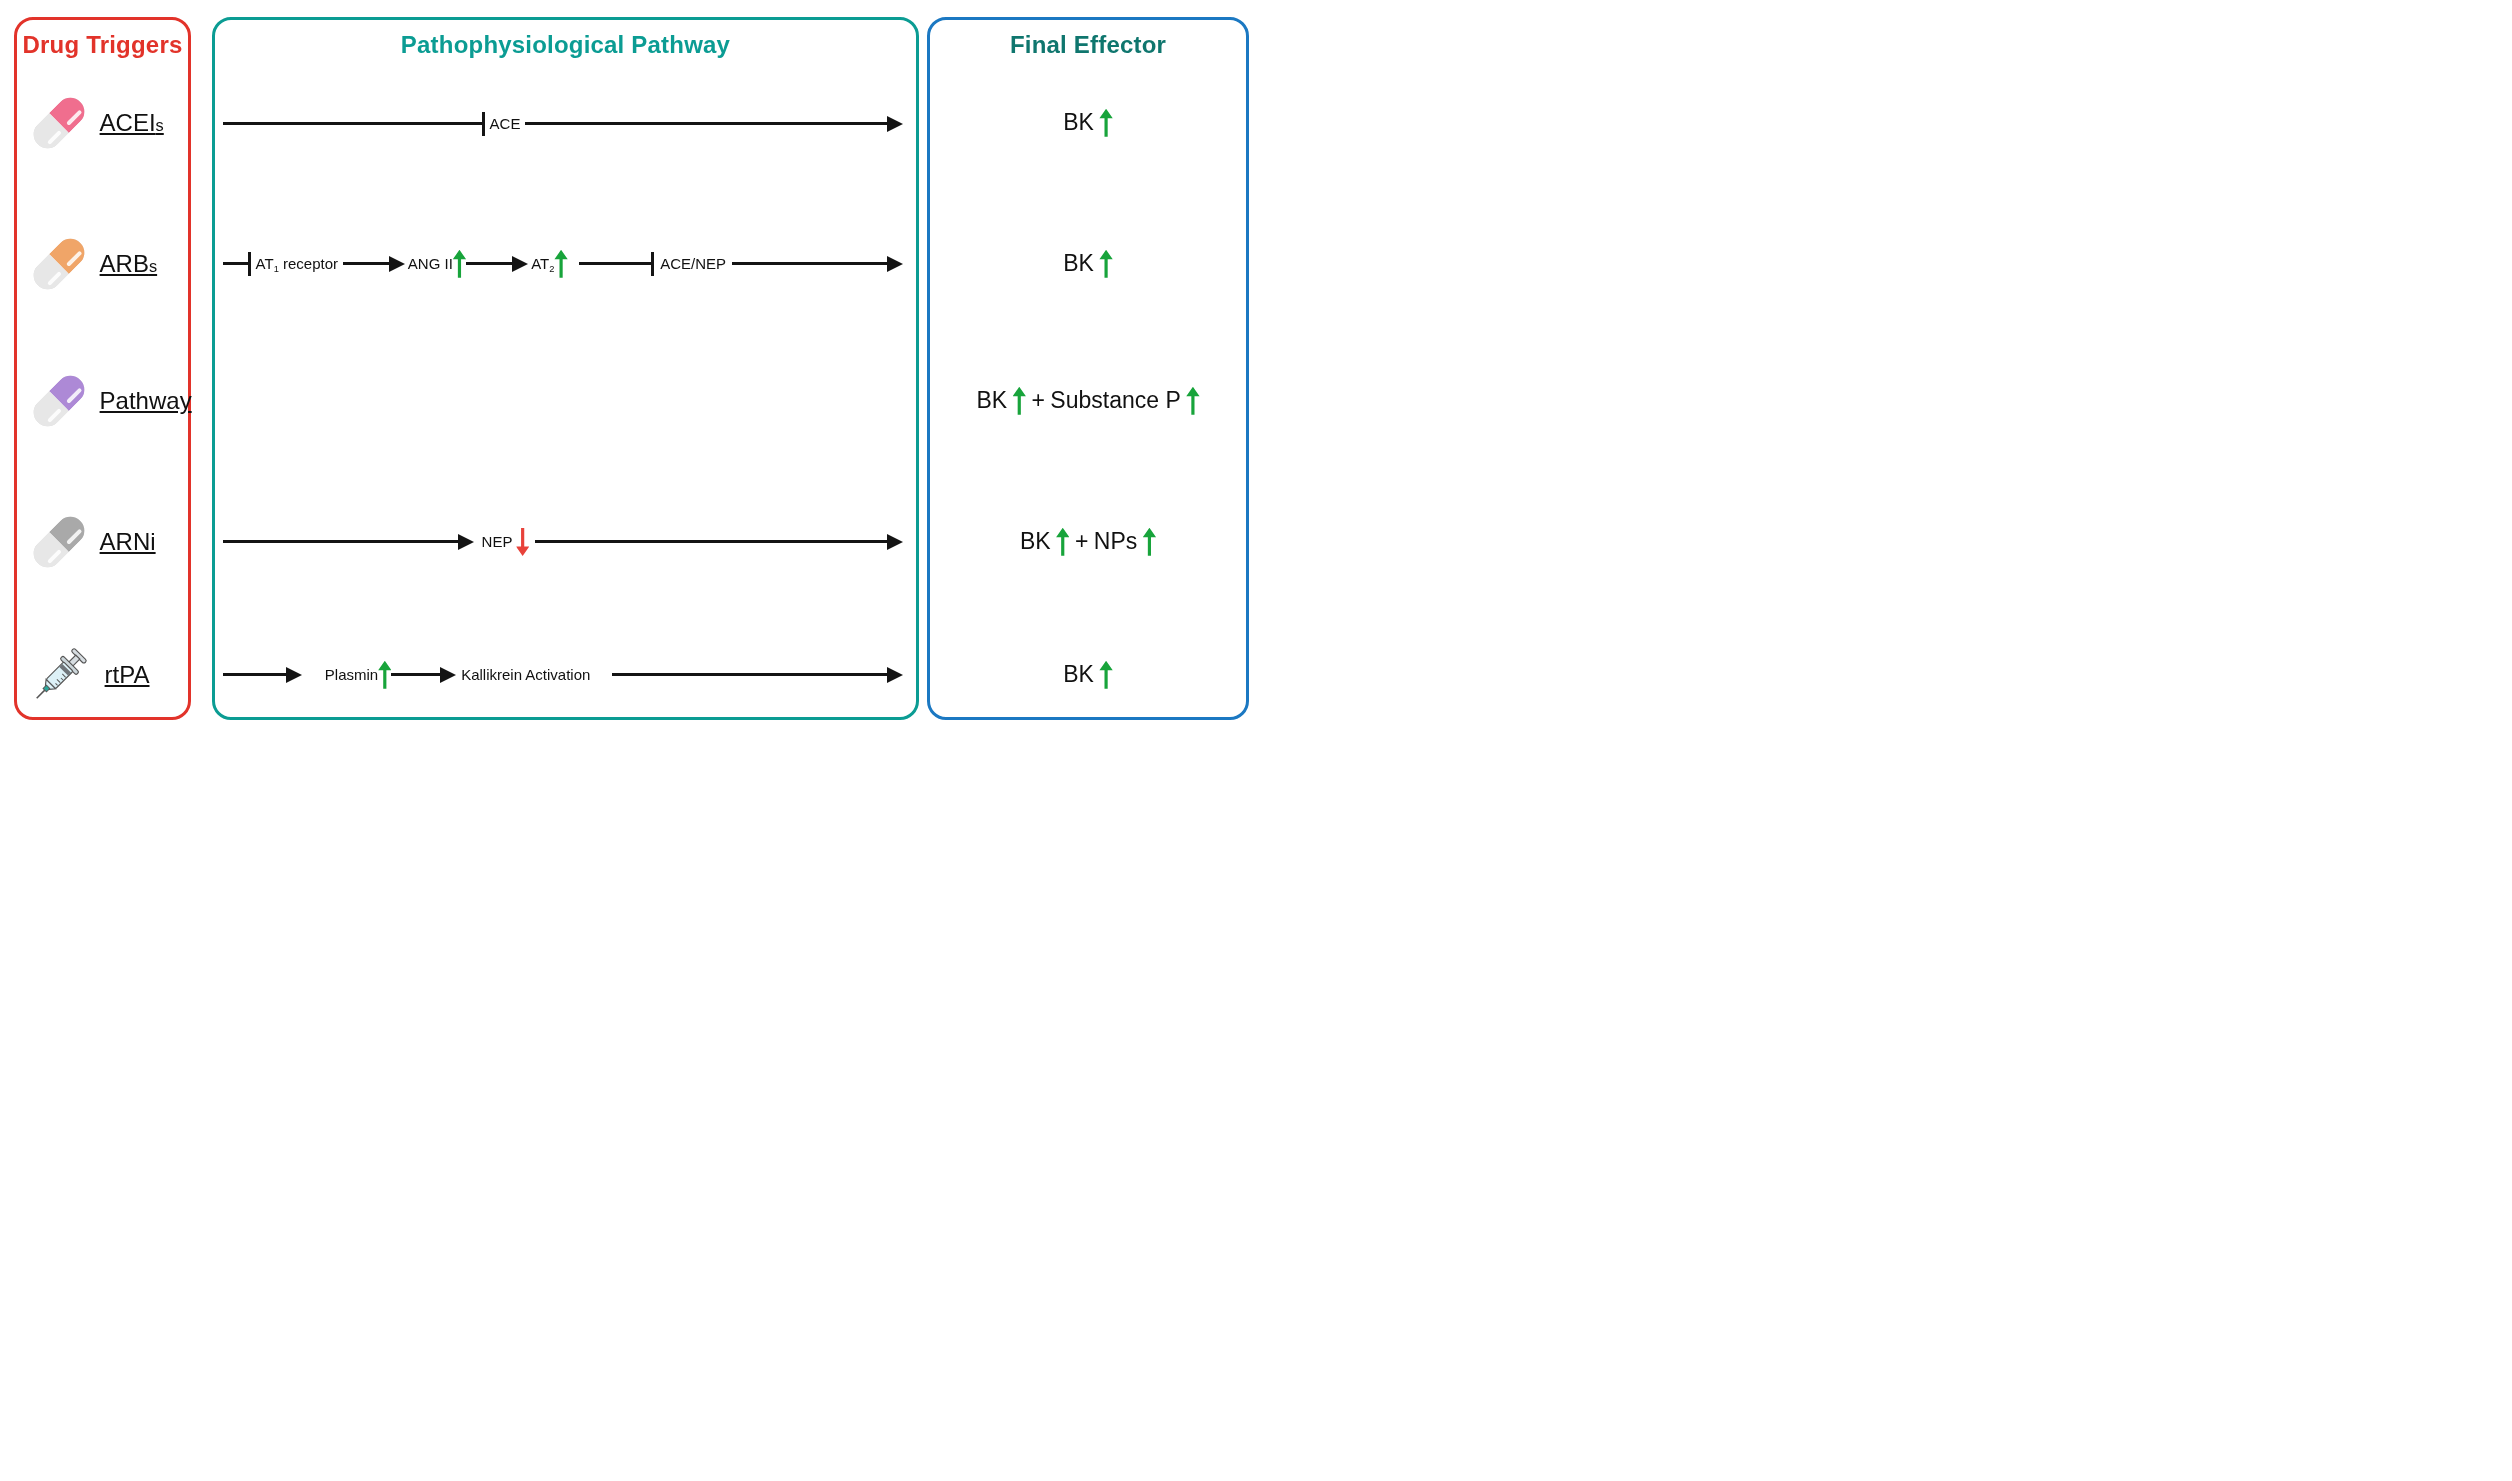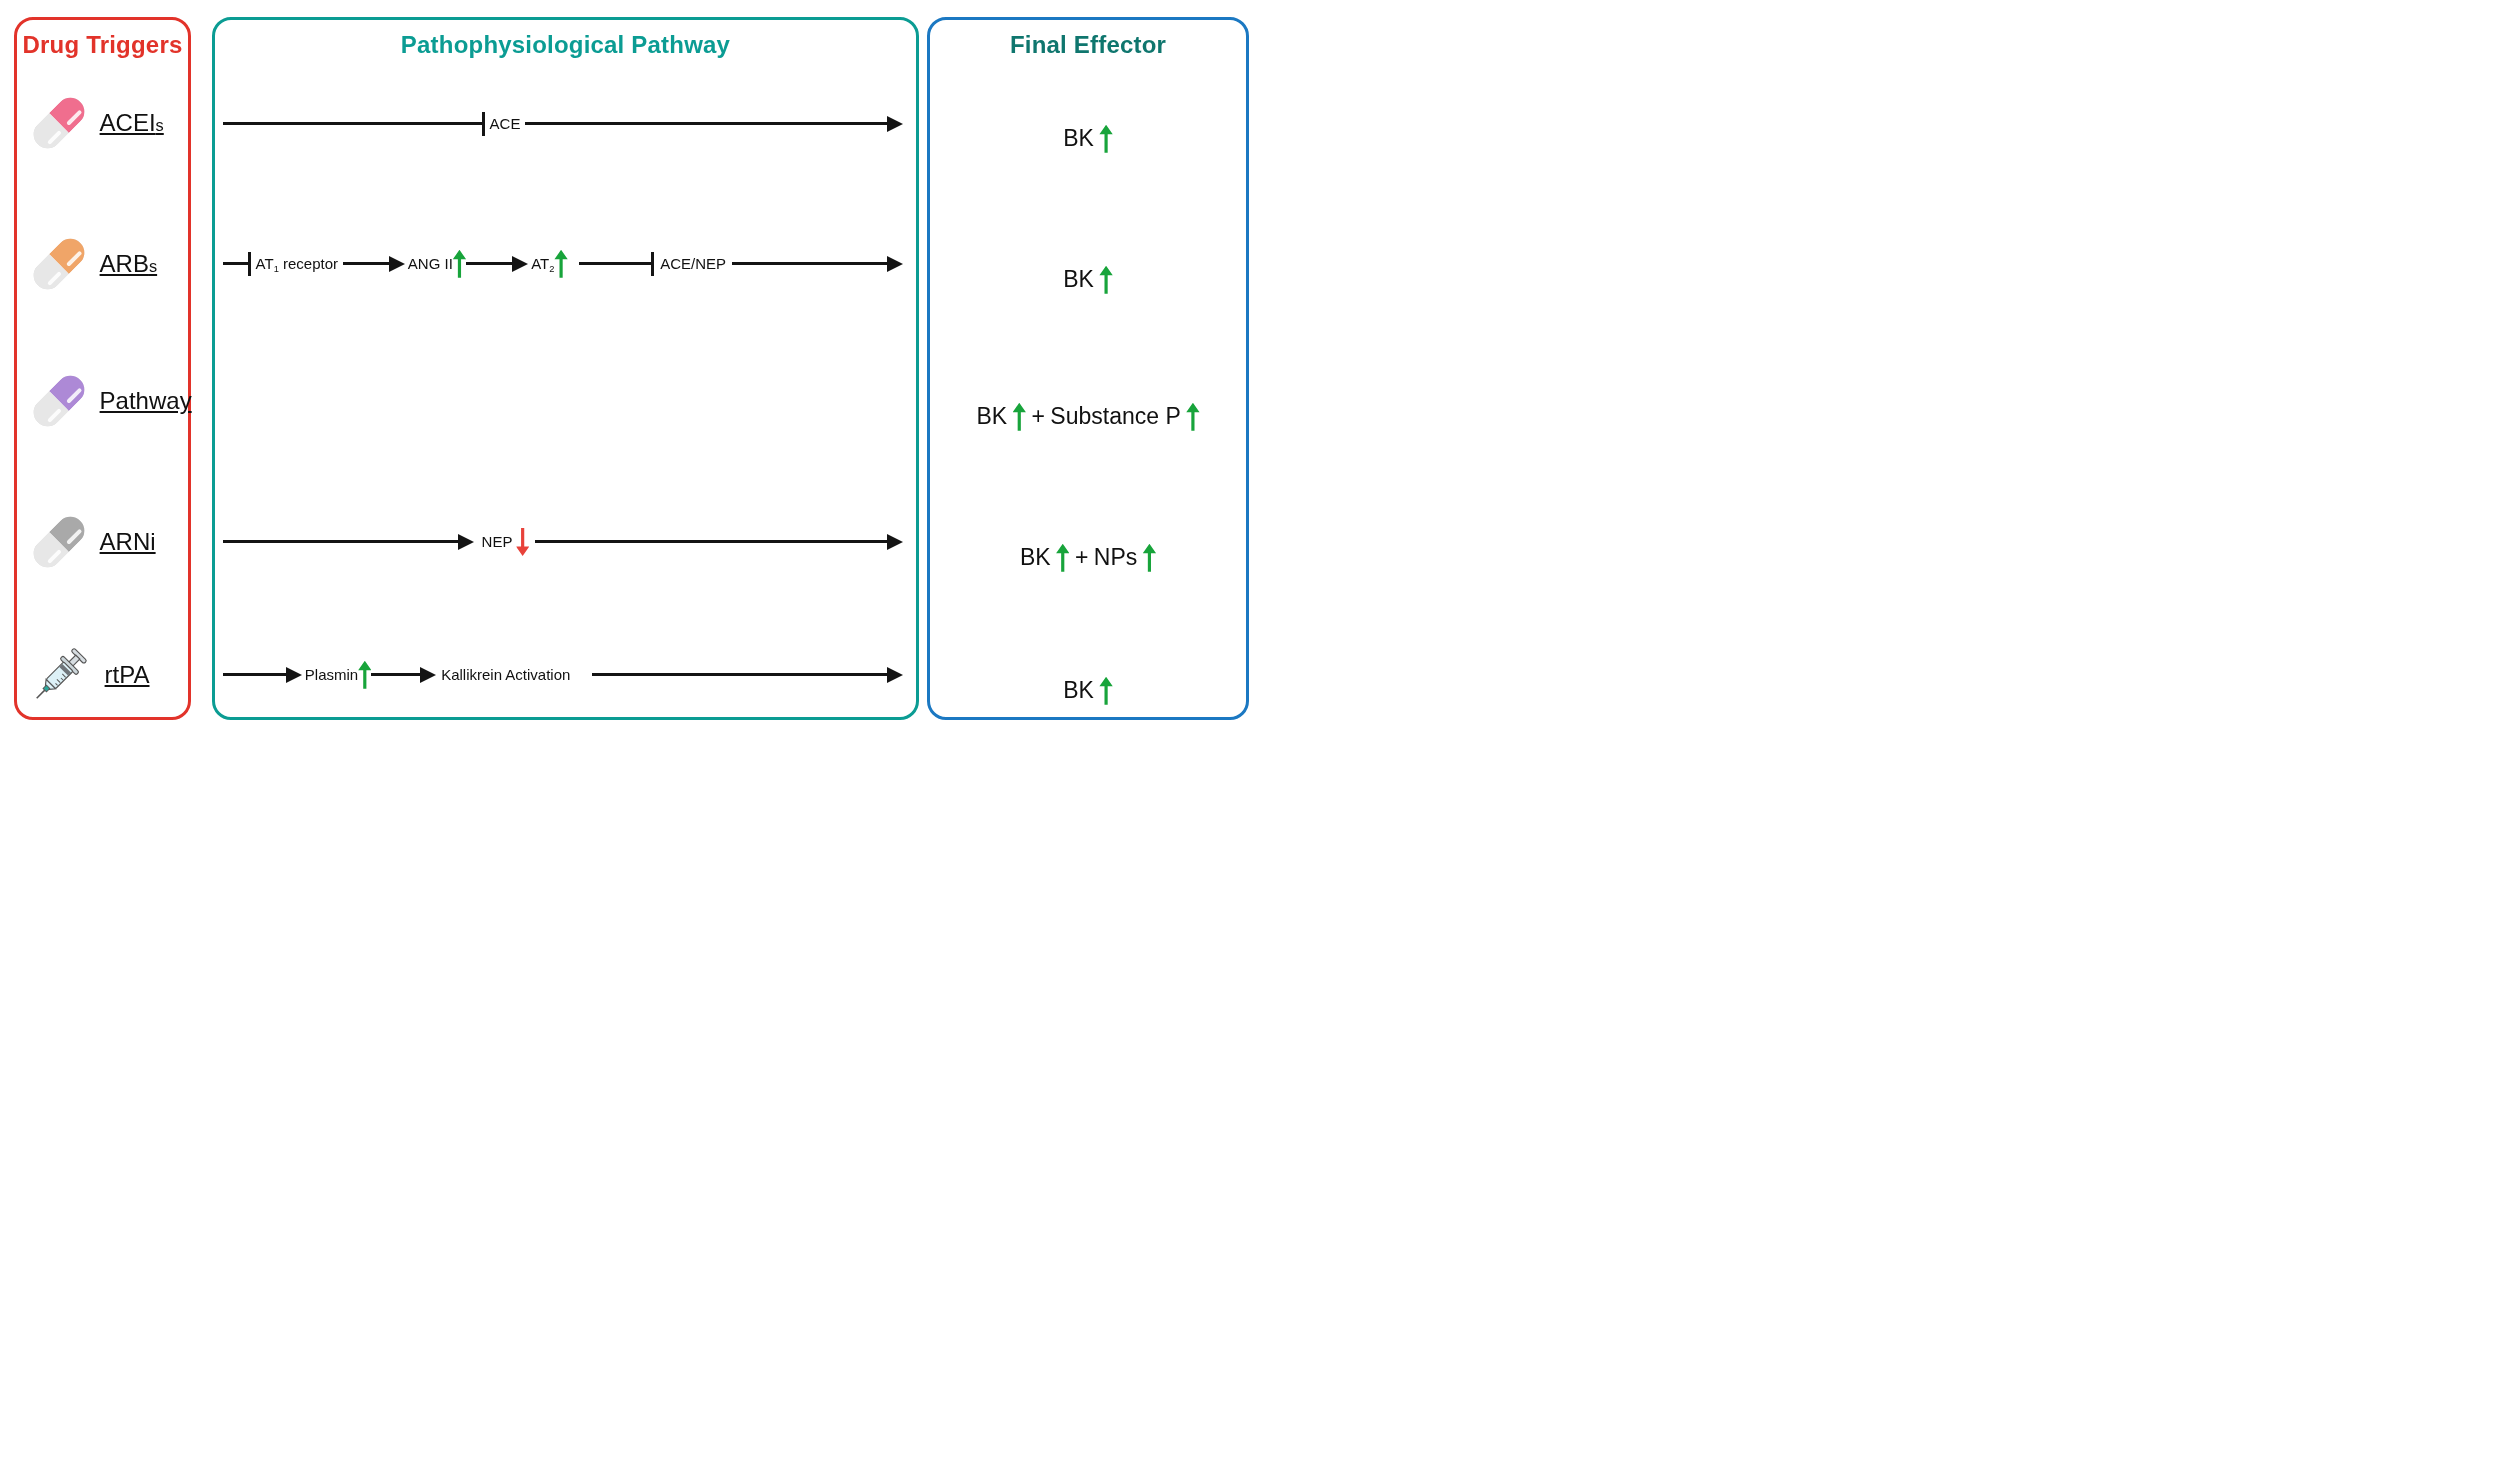--- a/index.html
+++ b/index.html
@@ -18,36 +18,36 @@
   #panel-effector .panel-title{color:#0f766e;}
 
   
   .drug-row{position:absolute;left:14px;display:flex;align-items:center;gap:12.6px;height:71px;text-decoration:underline;}
   .drug-label{font-size:24px;white-space:nowrap;}
   .drug-sfx{font-size:0.68em;}
 
   .path-row{position:absolute;left:7.8px;width:calc(100% - 20.4px);height:35px;
     display:flex;align-items:center;}
   .eff-row{position:absolute;left:0;width:100%;height:39px;display:flex;align-items:center;
-    justify-content:center;gap:5.5px;font-size:23px;white-space:nowrap;margin-top:16px;}
+    justify-content:center;gap:5.5px;font-size:23px;white-space:nowrap;}
   .path-text{font-size:15px;white-space:nowrap;}
   .sub{font-size:0.62em;position:relative;top:0.28em;}
 
   
   .h-line{height:3.1px;background:#141414;flex:0 0 auto;}
   .grow{flex:1 1 auto;}
   .ah-r{width:0;height:0;border-left:16.5px solid #141414;border-top:8.6px solid transparent;
     border-bottom:8.6px solid transparent;flex:0 0 auto;}
   .tbar{width:3.1px;height:23.5px;background:#141414;flex:0 0 auto;}
   .varrow{width:13.3px;height:28px;flex:0 0 auto;
     clip-path:polygon(50% 0,100% 34%,62% 34%,62% 100%,38% 100%,38% 34%,0 34%);}
   .varrow.up{background:#18a43b;}
   .varrow.down{background:#e8423a;transform:rotate(180deg);}
   .mx6{margin:0 4.7px;} .mx8{margin:0 6.3px;} .ml4{margin-left:3.1px;} .ml6{margin-left:4.7px;}
-  .ml10{margin-left:7.8px;} .ml12{margin-left:3px;} .mr4{margin-right:3.1px;}
+  .ml10{margin-left:7.8px;} .ml12{margin-left:23px;} .mr4{margin-right:3.1px;}
   .sp8{width:6.3px;flex:0 0 auto;} .sp14{width:11px;flex:0 0 auto;} .sp28{width:22px;flex:0 0 auto;}
 
   
   .capsule{width:56px;height:56px;position:relative;flex:0 0 auto;}
   .pill{position:absolute;left:50%;top:50%;width:28px;height:60px;margin:-30px 0 0 -14px;
     border-radius:14px;overflow:hidden;transform:rotate(45deg);
     box-shadow:inset 0 0 0 1.2px rgba(0,0,0,0.15);}
   .half-top{position:absolute;top:0;left:0;right:0;height:50%;background:var(--cap);}
   .half-bot{position:absolute;bottom:0;left:0;right:0;height:50%;background:#e7e7e7;}
   .gloss{position:absolute;width:3.9px;border-radius:2.4px;background:rgba(255,255,255,0.85);right:5.5px;}

